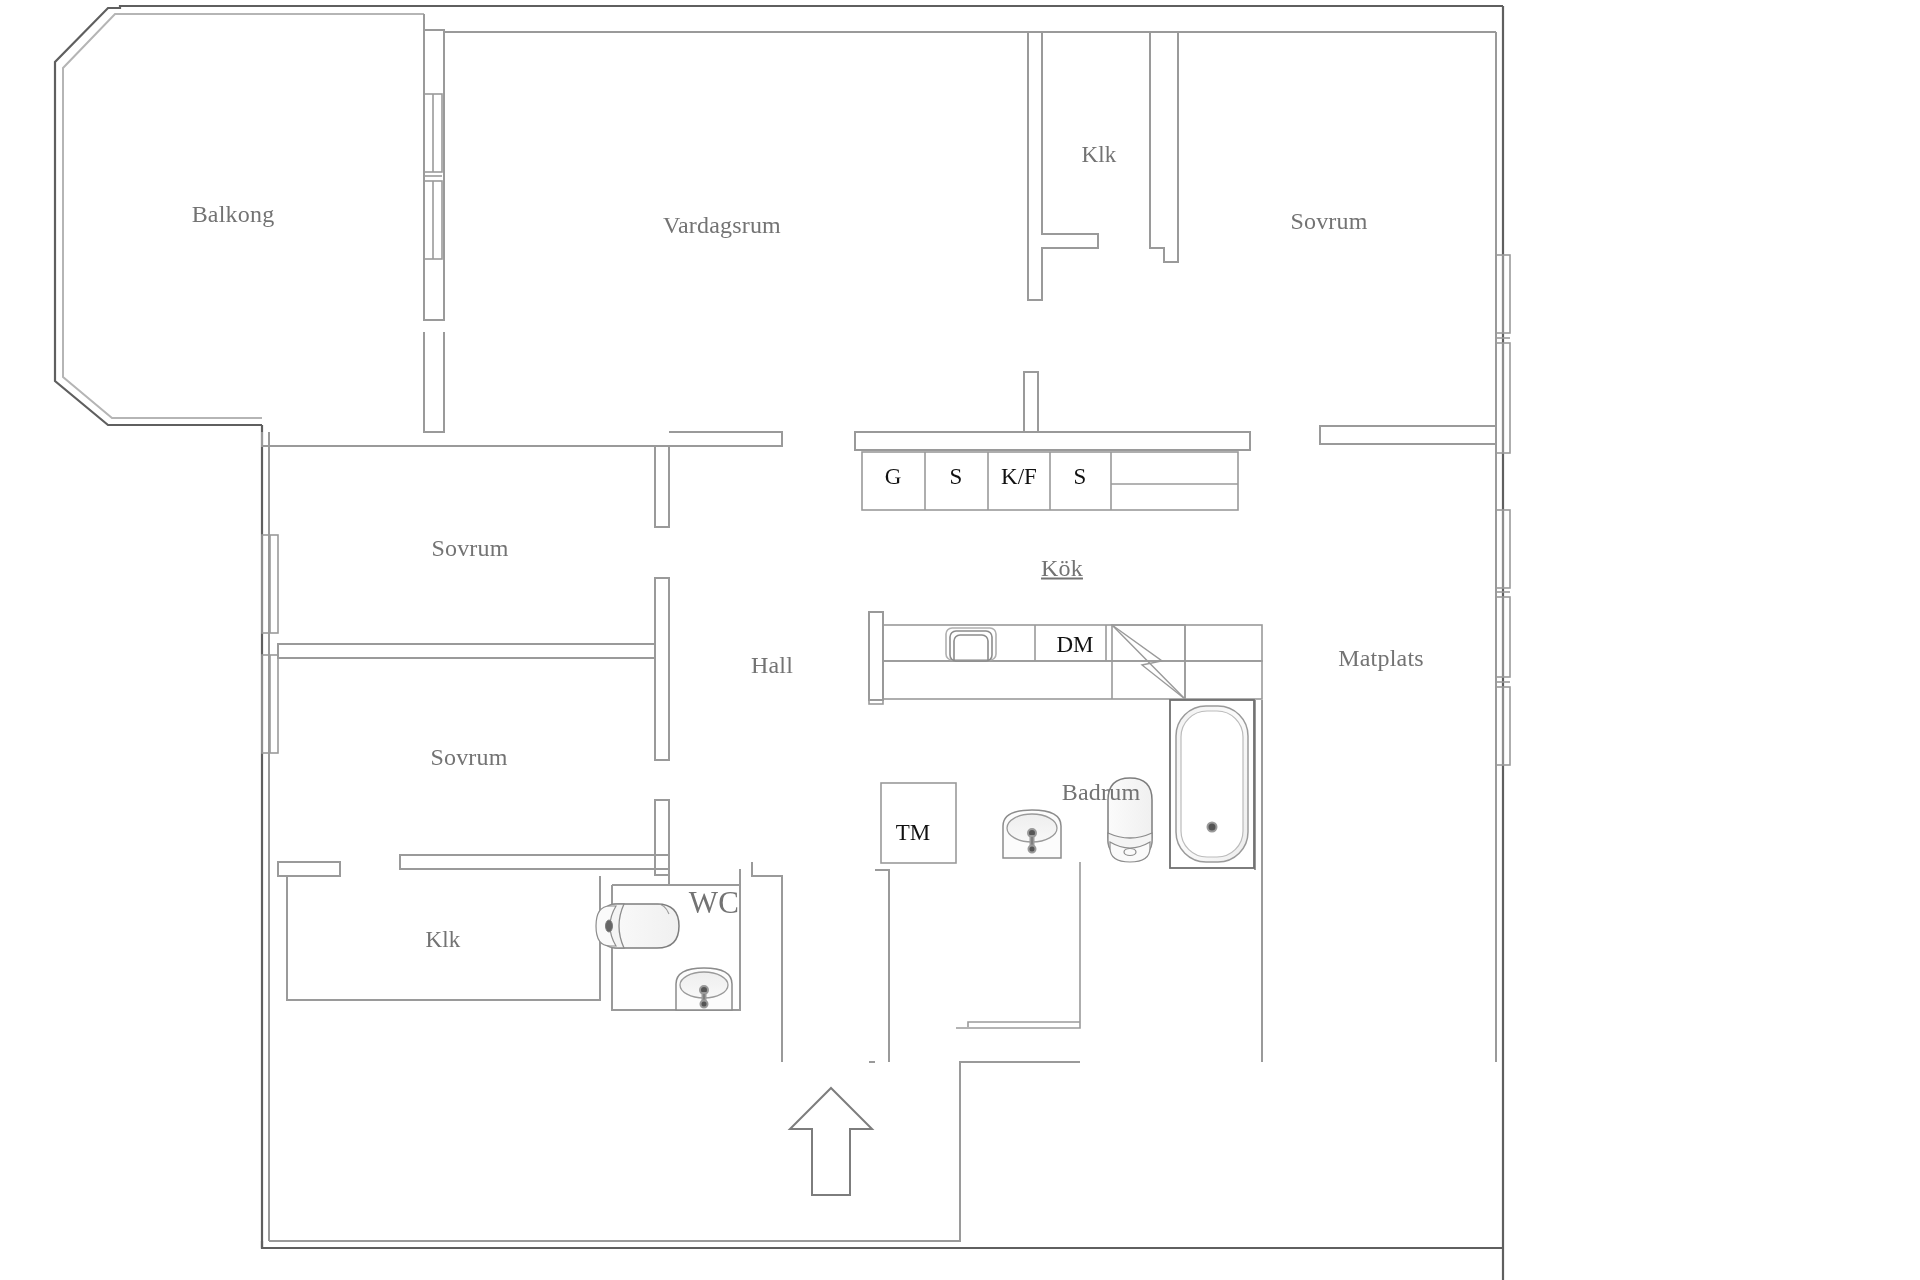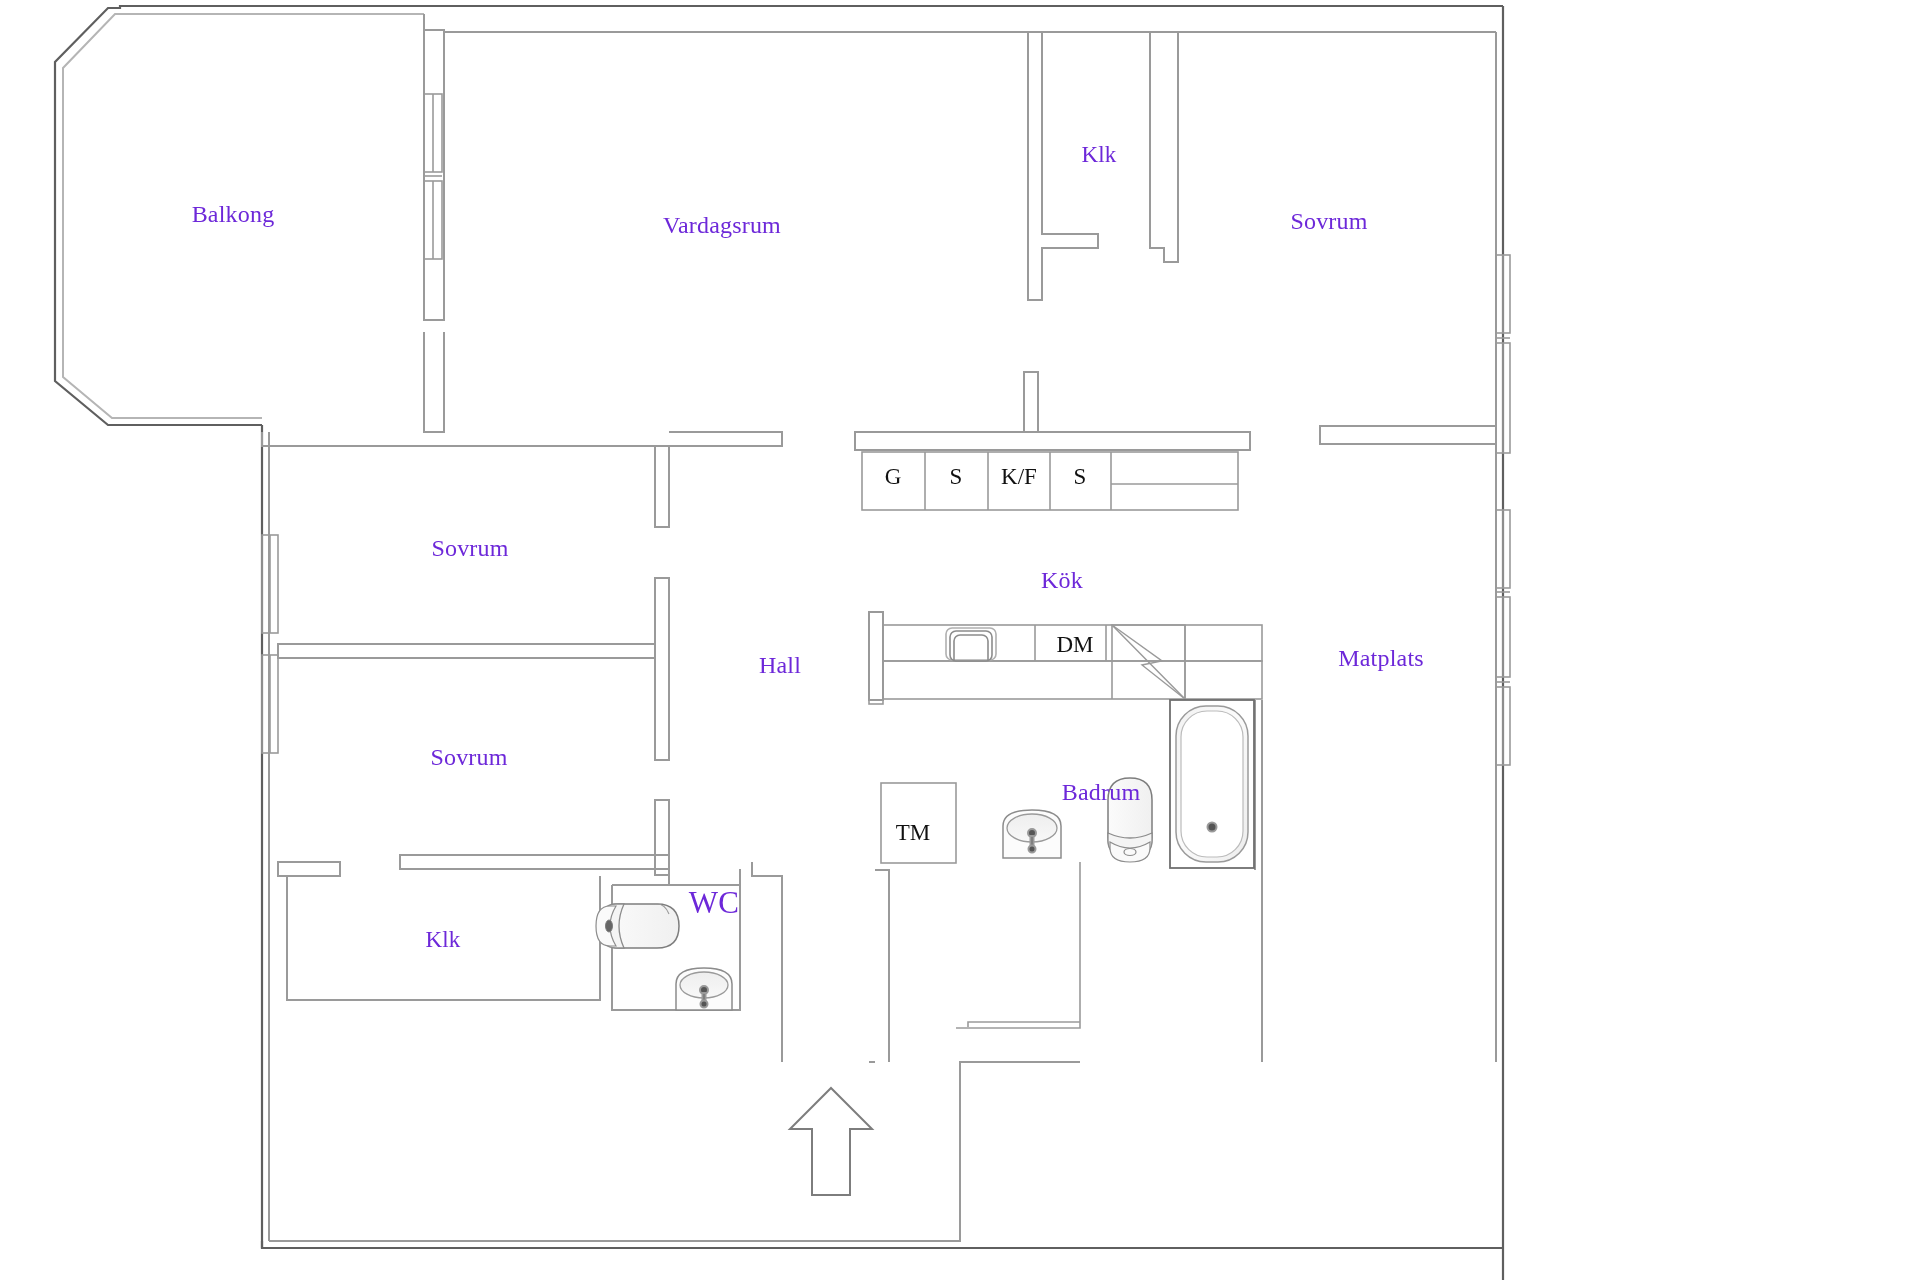--- a/index.html
+++ b/index.html
@@ -23,21 +23,21 @@
   #floorplan-svg {
     position: absolute;
     top: 0;
     left: 0;
     width: 1920px;
     height: 1280px;
   }
   .room-label {
     position: absolute;
     font-family: "Liberation Serif", "DejaVu Serif", serif;
-    color: #6d28d9;
+    color: #737373;
     white-space: nowrap;
     transform: translate(-50%, -50%);
     letter-spacing: 0.2px;
   }
   .label-lg { font-size: 24px; }
   .label-md { font-size: 31px; }
   .label-sm { font-size: 23px; }
   .cab-label {
     position: absolute;
     font-family: "Liberation Serif", "DejaVu Serif", serif;
@@ -269,22 +269,22 @@
       </g>
 
     </g>
   </svg>
 
   <div class="room-label label-lg" style="left:233px; top:214px;">Balkong</div>
   <div class="room-label label-lg" style="left:722px; top:225px;">Vardagsrum</div>
   <div class="room-label label-sm" style="left:1099px; top:155px;">Klk</div>
   <div class="room-label label-lg" style="left:1329px; top:221px;">Sovrum</div>
   <div class="room-label label-lg" style="left:470px; top:548px;">Sovrum</div>
-  <div class="room-label label-lg" style="left:1062px; top:580px;">Kök</div>
-  <div class="room-label label-lg" style="left:772px; top:665px;margin-left:8px;">Hall</div>
+  <div class="room-label label-lg" style="left:1062px; top:568px;text-decoration:underline;">Kök</div>
+  <div class="room-label label-lg" style="left:772px; top:665px;">Hall</div>
   <div class="room-label label-lg" style="left:1381px; top:658px;">Matplats</div>
   <div class="room-label label-lg" style="left:469px; top:757px;">Sovrum</div>
   <div class="room-label label-lg" style="left:1101px; top:744px;margin-top:48px;">Badrum</div>
   <div class="room-label label-sm" style="left:443px; top:940px;">Klk</div>
   <div class="room-label label-md" style="left:714px; top:903px;">WC</div>
 
   <div class="cab-label" style="left:893px; top:477px;">G</div>
   <div class="cab-label" style="left:956px; top:477px;">S</div>
   <div class="cab-label" style="left:1019px; top:477px;">K/F</div>
   <div class="cab-label" style="left:1080px; top:477px;">S</div>

